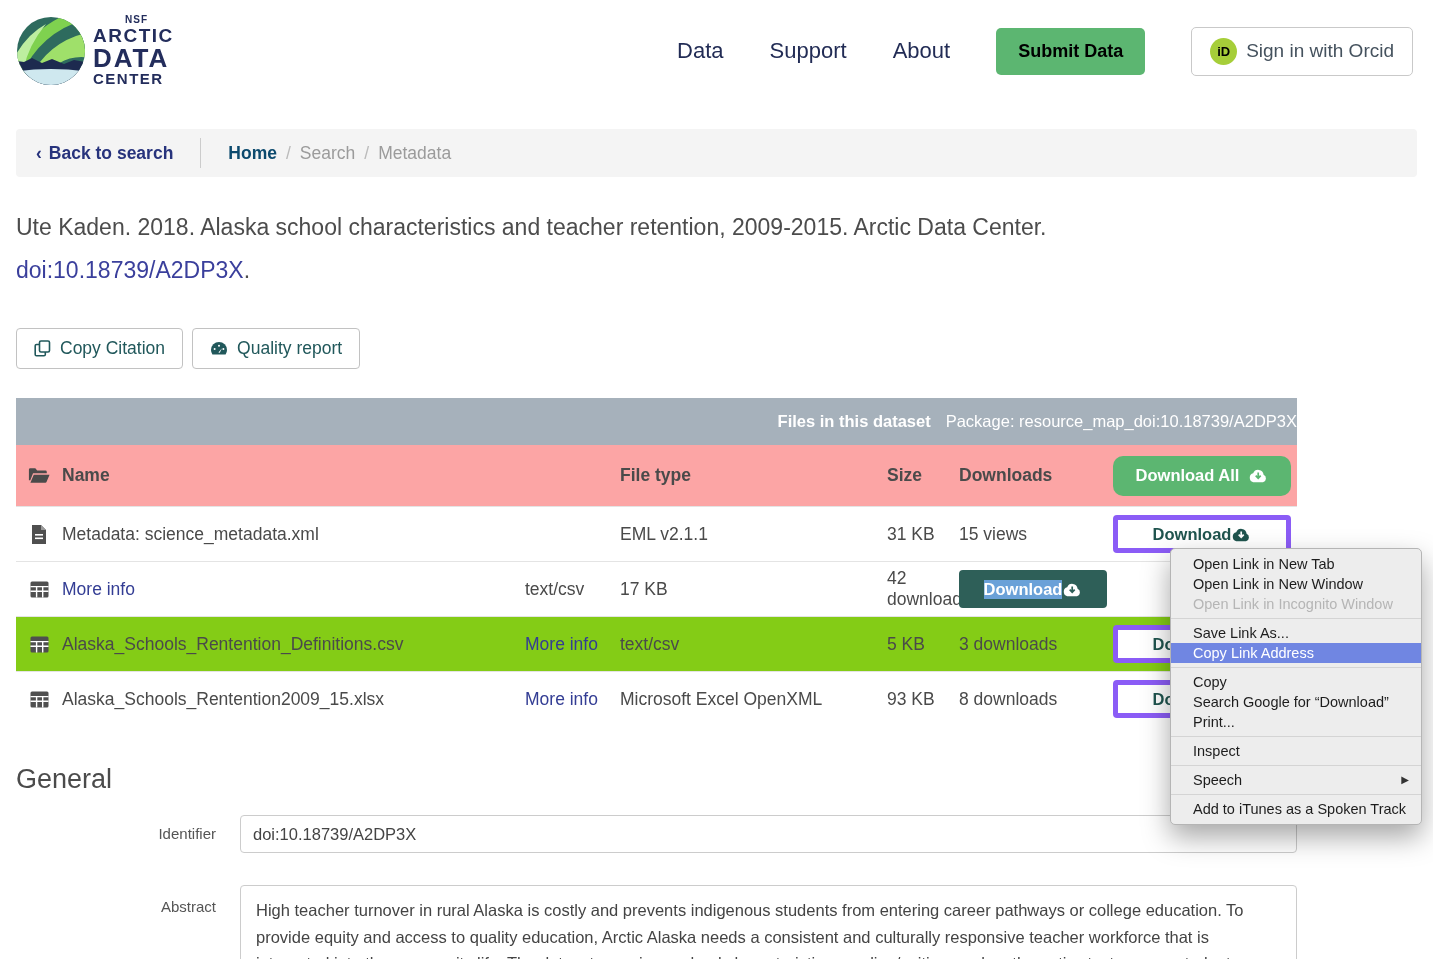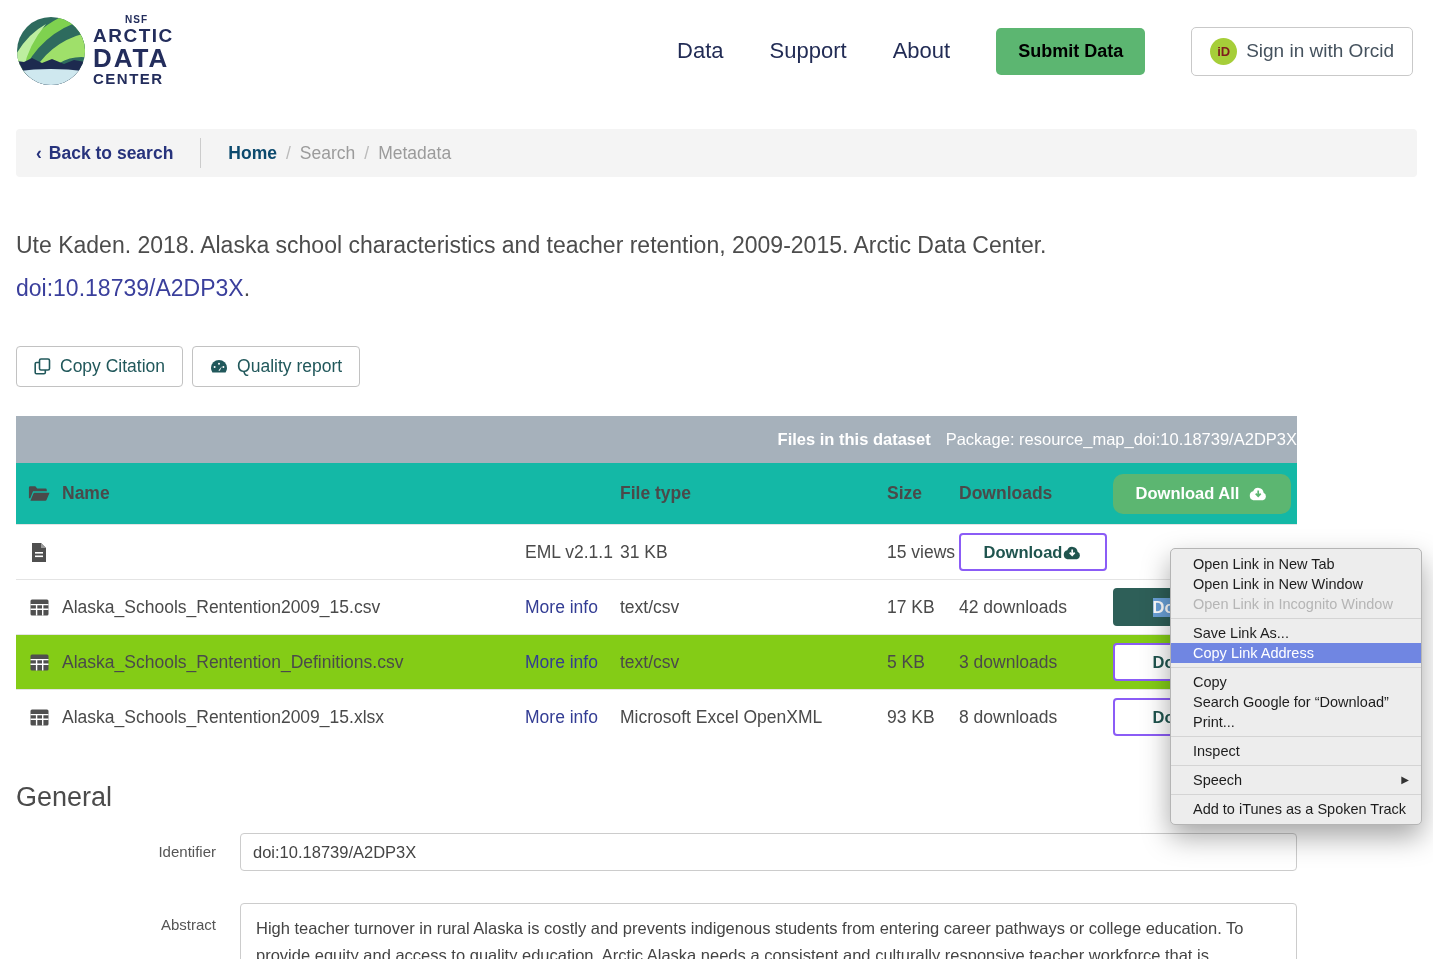--- a/index.html
+++ b/index.html
@@ -12,52 +12,52 @@
   .logo { display:flex; align-items:center; gap:7px; }
   .logo-text { color:#232d5c; line-height:1.02; font-weight:bold; }
   .logo-nsf { font-size:10px; letter-spacing:1px; margin-left:32px; font-weight:bold; }
   .logo-l1 { font-size:19px; letter-spacing:1.5px; text-transform:uppercase; }
   .logo-l2 { font-size:26px; letter-spacing:2px; text-transform:uppercase; }
   .logo-l3 { font-size:15px; letter-spacing:1.5px; text-transform:uppercase; }
   .main-nav { display:flex; align-items:center; gap:46px; }
   .nav-link { font-size:22px; color:#222c55; text-decoration:none; cursor:pointer; }
   .submit-btn { background:#5cb671; color:#000000; font-size:18px; padding:13px 22px; border-radius:5px; border:none; cursor:pointer; font-weight:600; }
   .orcid-btn { background:#fff; border:1px solid #c9c9c9; border-radius:5px; padding:10px 18px; display:flex; gap:9px; align-items:center; font-size:19px; color:#45525e; cursor:pointer; }
-  .orcid-icon { width:27px; height:27px; border-radius:50%; background:#a6ce39; color:#7f1d1d; font-weight:bold; font-size:13px; display:flex; align-items:center; justify-content:center; }
+  .orcid-icon { width:27px; height:27px; border-radius:50%; background:#a6ce39; color:#000000; font-weight:bold; font-size:13px; display:flex; align-items:center; justify-content:center; }
 
   .content { padding:0 16px; }
 
   
   .breadcrumb-bar { margin-top:27px; background:#f4f4f4; border-radius:4px; height:48px; display:flex; align-items:center; padding:0 20px; font-size:17.5px; }
   .back-link { color:#27337c; font-weight:700; cursor:pointer; display:flex; gap:7px; align-items:center; }
   .bc-divider { width:1px; height:30px; background:#ccc; margin:0 27px; }
   .bc-home { color:#0c4a6e; font-weight:700; cursor:pointer; }
   .bc-slash { color:#bbb; margin:0 9px; }
   .bc-muted { color:#9b9b9b; }
 
   
-  .citation { margin-top:47px; font-size:23px; color:#4c4c4c; line-height:1.85; max-width:1240px; }
+  .citation { margin-top:29px; font-size:23px; color:#4c4c4c; line-height:1.85; max-width:1240px; }
   .doi-link { color:#3a3f9c; text-decoration:none; cursor:pointer; }
 
   
   .action-buttons { margin-top:37px; display:flex; gap:9px; }
   .outline-btn { border:1px solid #c2c2c2; border-radius:4px; padding:0 17px; height:41px; font-size:17.5px; color:#21585b; display:flex; align-items:center; gap:9px; background:#fff; cursor:pointer; }
 
   
   .files-table { margin-top:29px; width:1281px; }
   .band { background:#a6b1bb; color:#fff; height:47px; display:flex; align-items:center; justify-content:flex-end; gap:15px; font-size:16.5px; }
   .band-title { font-weight:bold; }
   .tgrid { display:grid; grid-template-columns:46px 1fr 95px 267px 72px 148px 190px; align-items:center; }
-  .thead { background:#14b8a6; height:61px; font-weight:bold; color:#4a4a4a; font-size:17.5px; }
+  .thead { background:#fca5a5; height:61px; font-weight:bold; color:#4a4a4a; font-size:17.5px; }
   .trow { height:55px; border-top:1px solid #e4e4e4; font-size:17.5px; color:#4a4a4a; background:#fff; }
   .trow.striped { background:#84cc16; }
   .cell-icon { display:flex; justify-content:center; }
   .more-info { color:#333d94; cursor:pointer; }
   .col-btn { display:flex; justify-content:center; }
-  .btn-dl { --btnbg:#fff; border:2px solid #8b5cf6; color:#1f544e; background:var(--btnbg); border-radius:4px; height:38px; width:178px; font-size:16.5px; display:flex; align-items:center; justify-content:center; cursor:pointer; font-weight:600; }
+  .btn-dl { --btnbg:#fff; border:5px solid #8b5cf6; color:#1f544e; background:var(--btnbg); border-radius:4px; height:38px; width:178px; font-size:16.5px; display:flex; align-items:center; justify-content:center; cursor:pointer; font-weight:600; }
   .btn-dl.active { --btnbg:#2e5f58; background:var(--btnbg); color:#fff; border-color:#2e5f58; }
   .btn-dl.active .dl-label { background:#6aa1d8; }
   .btn-dl-all { --btnbg:#5cb671; background:var(--btnbg); color:#fff; border:none; border-radius:10px; height:40px; width:178px; font-size:16.5px; font-weight:bold; display:flex; align-items:center; justify-content:center; gap:9px; cursor:pointer; }
 
   
   .general-heading { margin-top:38px; font-size:27px; color:#4b4b4b; font-weight:400; }
   .field-row { display:flex; margin-top:20px; width:1281px; }
   .field-label { width:224px; text-align:right; padding-right:24px; font-size:15px; color:#555; }
   .field-label.mid { padding-top:10px; }
   .field-label.top { padding-top:13px; }
@@ -197,20 +197,21 @@
 
       <div class="tgrid trow">
         <span class="cell-icon icon-svg">
           <svg width="16" height="19" viewBox="0 0 16 19">
               <path d="M1 0 H10 L15 5 V19 H1 Z" fill="#4f4f4f"></path>
               <path d="M10 0 L15 5 H10 Z" fill="#9a9a9a"></path>
               <rect x="4" y="9" width="8" height="1.6" fill="#fff"></rect>
               <rect x="4" y="12.5" width="8" height="1.6" fill="#fff"></rect>
             </svg>
         </span>
+        <span>Metadata: science_metadata.xml</span>
         <span></span>
         <span>EML v2.1.1</span>
         <span>31 KB</span>
         <span>15 views</span>
         <span class="col-btn">
           <button class="btn-dl">
             <span class="dl-label">Download</span>
             <span class="icon-svg">
               <svg width="20" height="15" viewBox="0 0 20 15">
                   <path d="M5.2 14.2 A4.6 4.6 0 0 1 5.2 5.3 A5.4 5.4 0 0 1 15.6 6.7 A4 4 0 0 1 15 14.2 Z" fill="currentColor"></path>
@@ -224,21 +225,20 @@
       <div class="tgrid trow">
         <span class="cell-icon icon-svg">
           <svg width="19" height="17" viewBox="0 0 19 17">
               <rect x="0.5" y="0.5" width="18" height="16" rx="1.5" fill="#4f4f4f"></rect>
               <g stroke="#fff" stroke-width="1.4">
                 <path d="M0.5 5.6 H18.5 M0.5 10.3 H18.5"></path>
                 <path d="M6.6 5.6 V16.5 M12.7 5.6 V16.5"></path>
               </g>
             </svg>
         </span>
-        <span>Alaska_Schools_Rentention2009_15.csv</span>
         <a class="more-info">More info</a>
         <span>text/csv</span>
         <span>17 KB</span>
         <span>42 downloads</span>
         <span class="col-btn">
           <button class="btn-dl active">
             <span class="dl-label">Download</span>
             <span class="icon-svg">
               <svg width="20" height="15" viewBox="0 0 20 15">
                   <path d="M5.2 14.2 A4.6 4.6 0 0 1 5.2 5.3 A5.4 5.4 0 0 1 15.6 6.7 A4 4 0 0 1 15 14.2 Z" fill="currentColor"></path>

